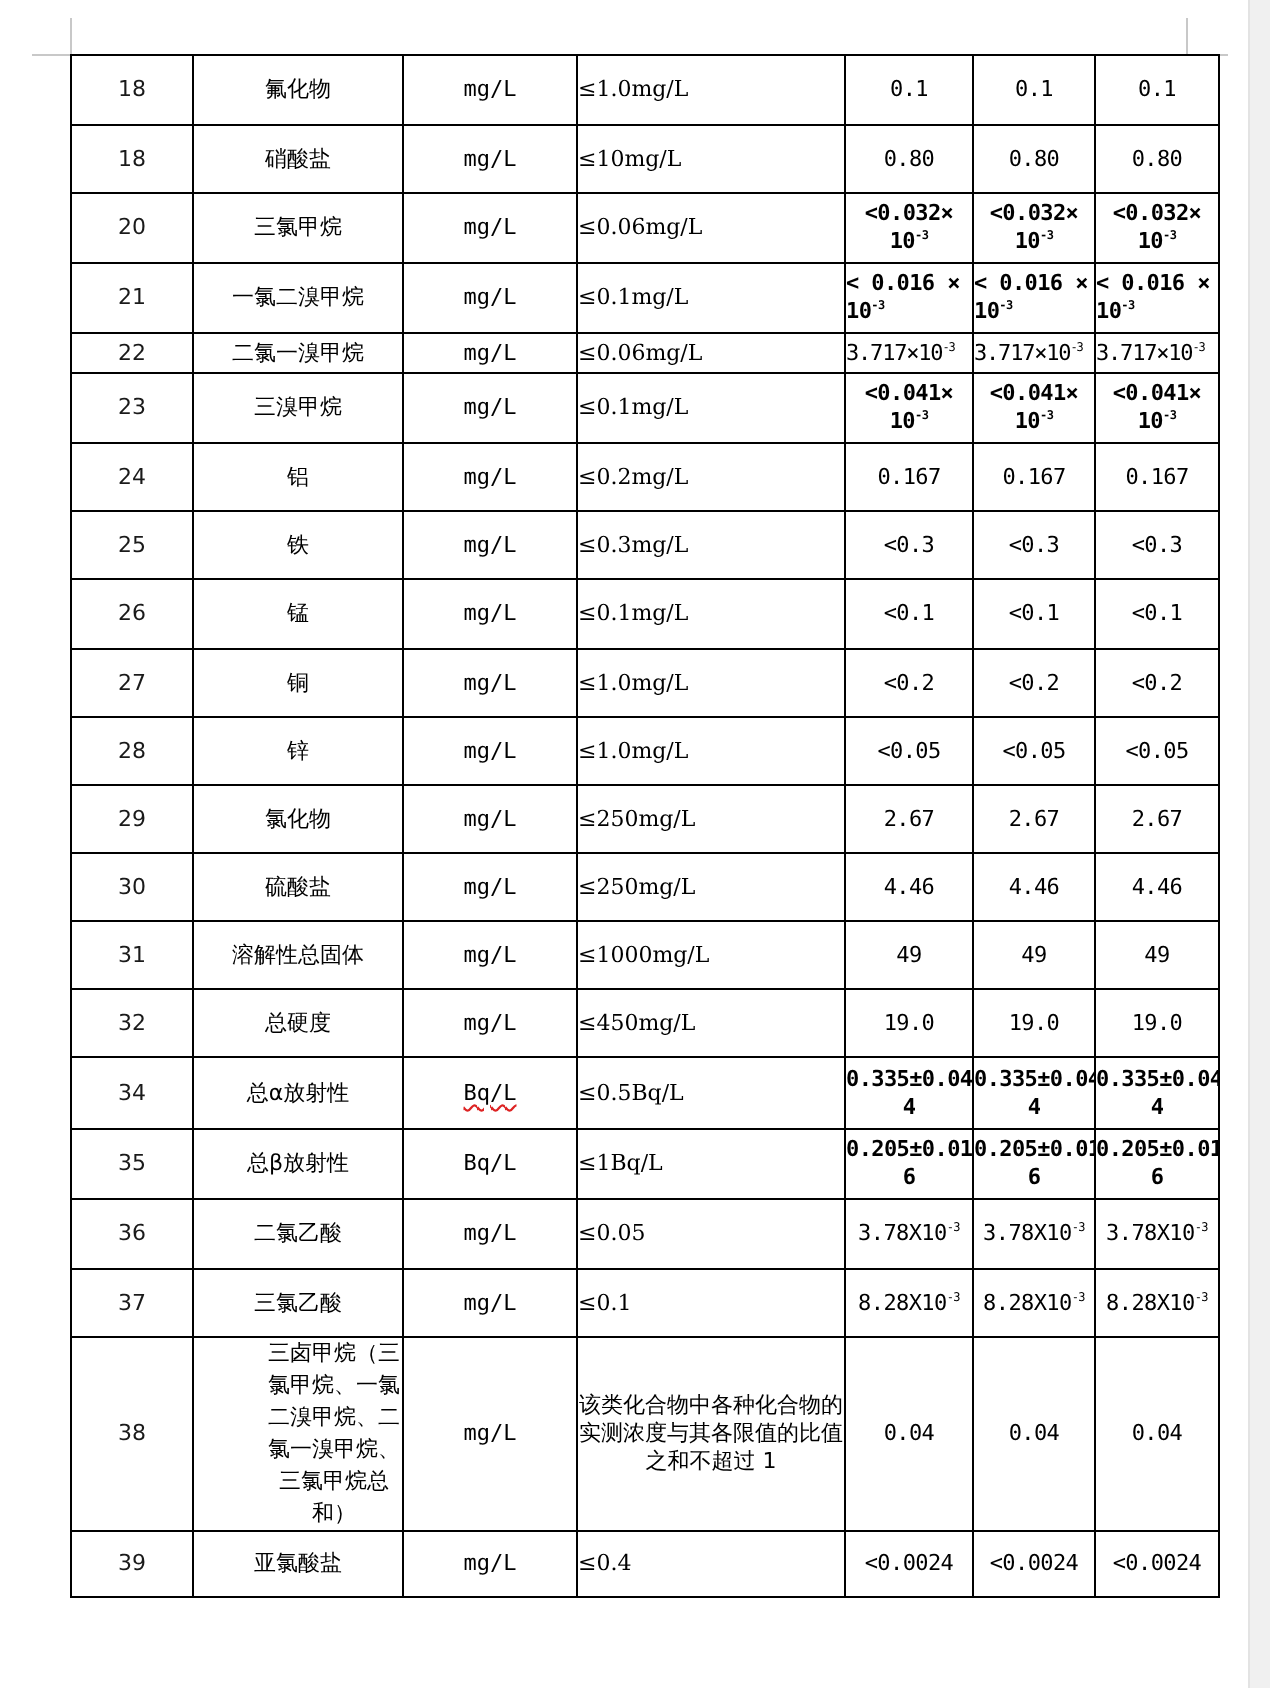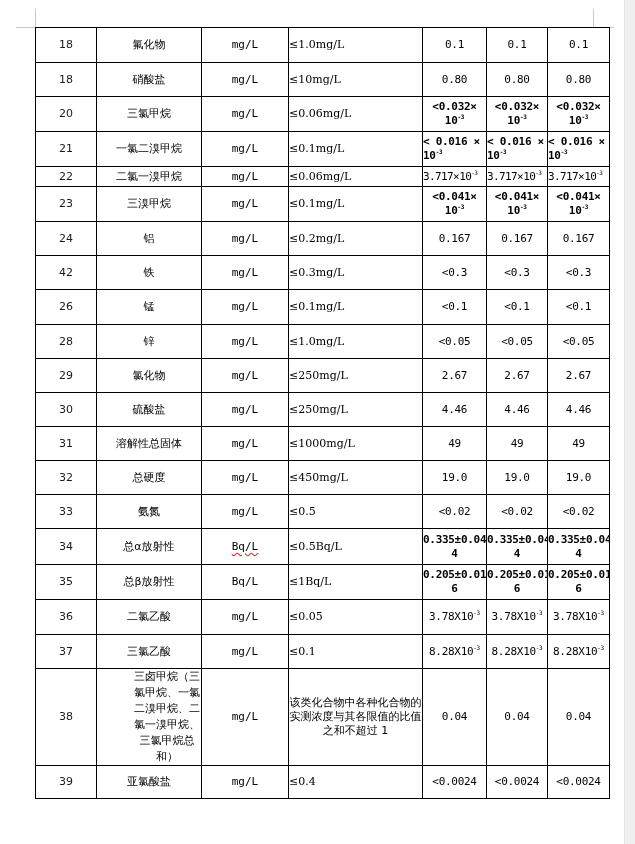--- a/index.html
+++ b/index.html
@@ -158,21 +158,21 @@
           <div>0.167</div>
         </td>
     <td class="val">
           <div>0.167</div>
         </td>
     <td class="val">
           <div>0.167</div>
         </td>
   </tr>
       <tr class="r" style="height: 34px;">
-    <td class="no">42</td>
+    <td class="no">25</td>
     <td class="name">铁</td>
     <td class="unit">mg/L</td>
     <td class="limit">≤0.3mg/L</td>
     <td class="val">
           <div>&lt;0.3</div>
         </td>
     <td class="val">
           <div>&lt;0.3</div>
         </td>
     <td class="val">
@@ -188,20 +188,35 @@
           <div>&lt;0.1</div>
         </td>
     <td class="val">
           <div>&lt;0.1</div>
         </td>
     <td class="val">
           <div>&lt;0.1</div>
         </td>
   </tr>
       <tr class="r" style="height: 34px;">
+    <td class="no">27</td>
+    <td class="name">铜</td>
+    <td class="unit">mg/L</td>
+    <td class="limit">≤1.0mg/L</td>
+    <td class="val">
+          <div>&lt;0.2</div>
+        </td>
+    <td class="val">
+          <div>&lt;0.2</div>
+        </td>
+    <td class="val">
+          <div>&lt;0.2</div>
+        </td>
+  </tr>
+      <tr class="r" style="height: 34px;">
     <td class="no">28</td>
     <td class="name">锌</td>
     <td class="unit">mg/L</td>
     <td class="limit">≤1.0mg/L</td>
     <td class="val">
           <div>&lt;0.05</div>
         </td>
     <td class="val">
           <div>&lt;0.05</div>
         </td>
@@ -260,35 +275,20 @@
     <td class="unit">mg/L</td>
     <td class="limit">≤450mg/L</td>
     <td class="val">
           <div>19.0</div>
         </td>
     <td class="val">
           <div>19.0</div>
         </td>
     <td class="val">
           <div>19.0</div>
-        </td>
-  </tr>
-      <tr class="r" style="height: 34px;">
-    <td class="no">33</td>
-    <td class="name">氨氮</td>
-    <td class="unit">mg/L</td>
-    <td class="limit">≤0.5</td>
-    <td class="val">
-          <div>&lt;0.02</div>
-        </td>
-    <td class="val">
-          <div>&lt;0.02</div>
-        </td>
-    <td class="val">
-          <div>&lt;0.02</div>
         </td>
   </tr>
       <tr class="r" style="height: 36px;">
     <td class="no">34</td>
     <td class="name">总α放射性</td>
     <td class="unit"><span class="wavy">Bq/L</span></td>
     <td class="limit">≤0.5Bq/L</td>
     <td class="val multi">
           <div>0.335±0.04</div>
           <div>4</div>

